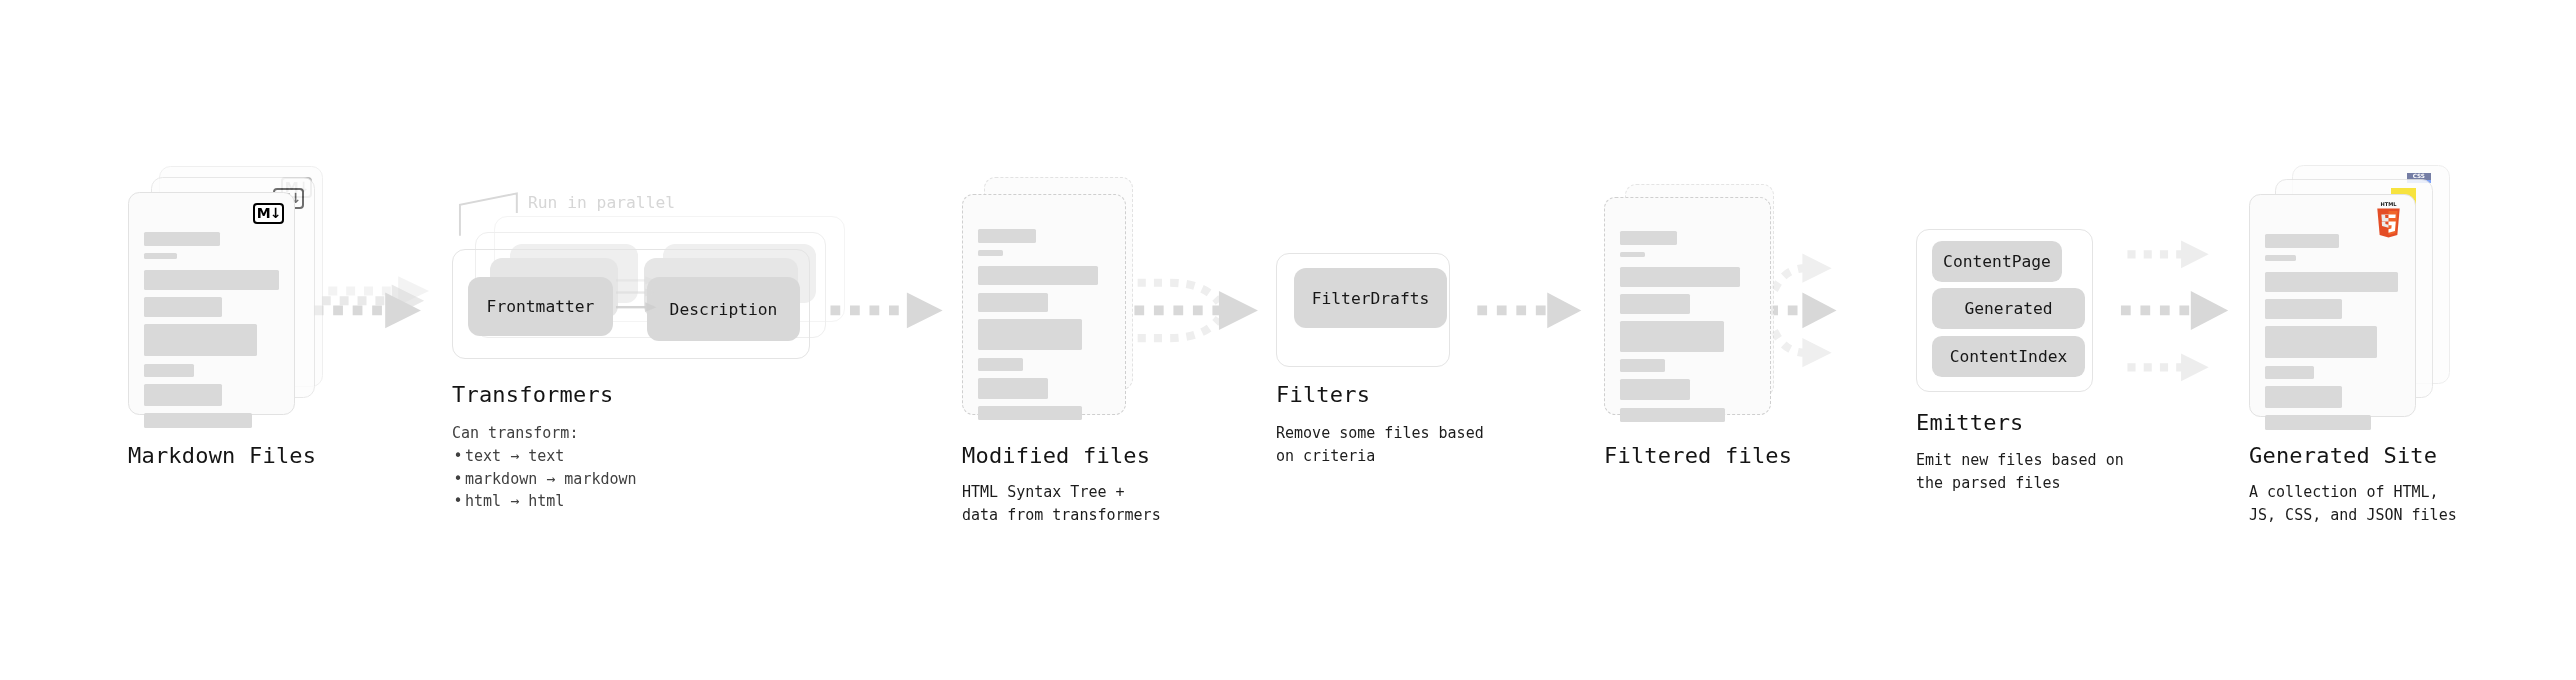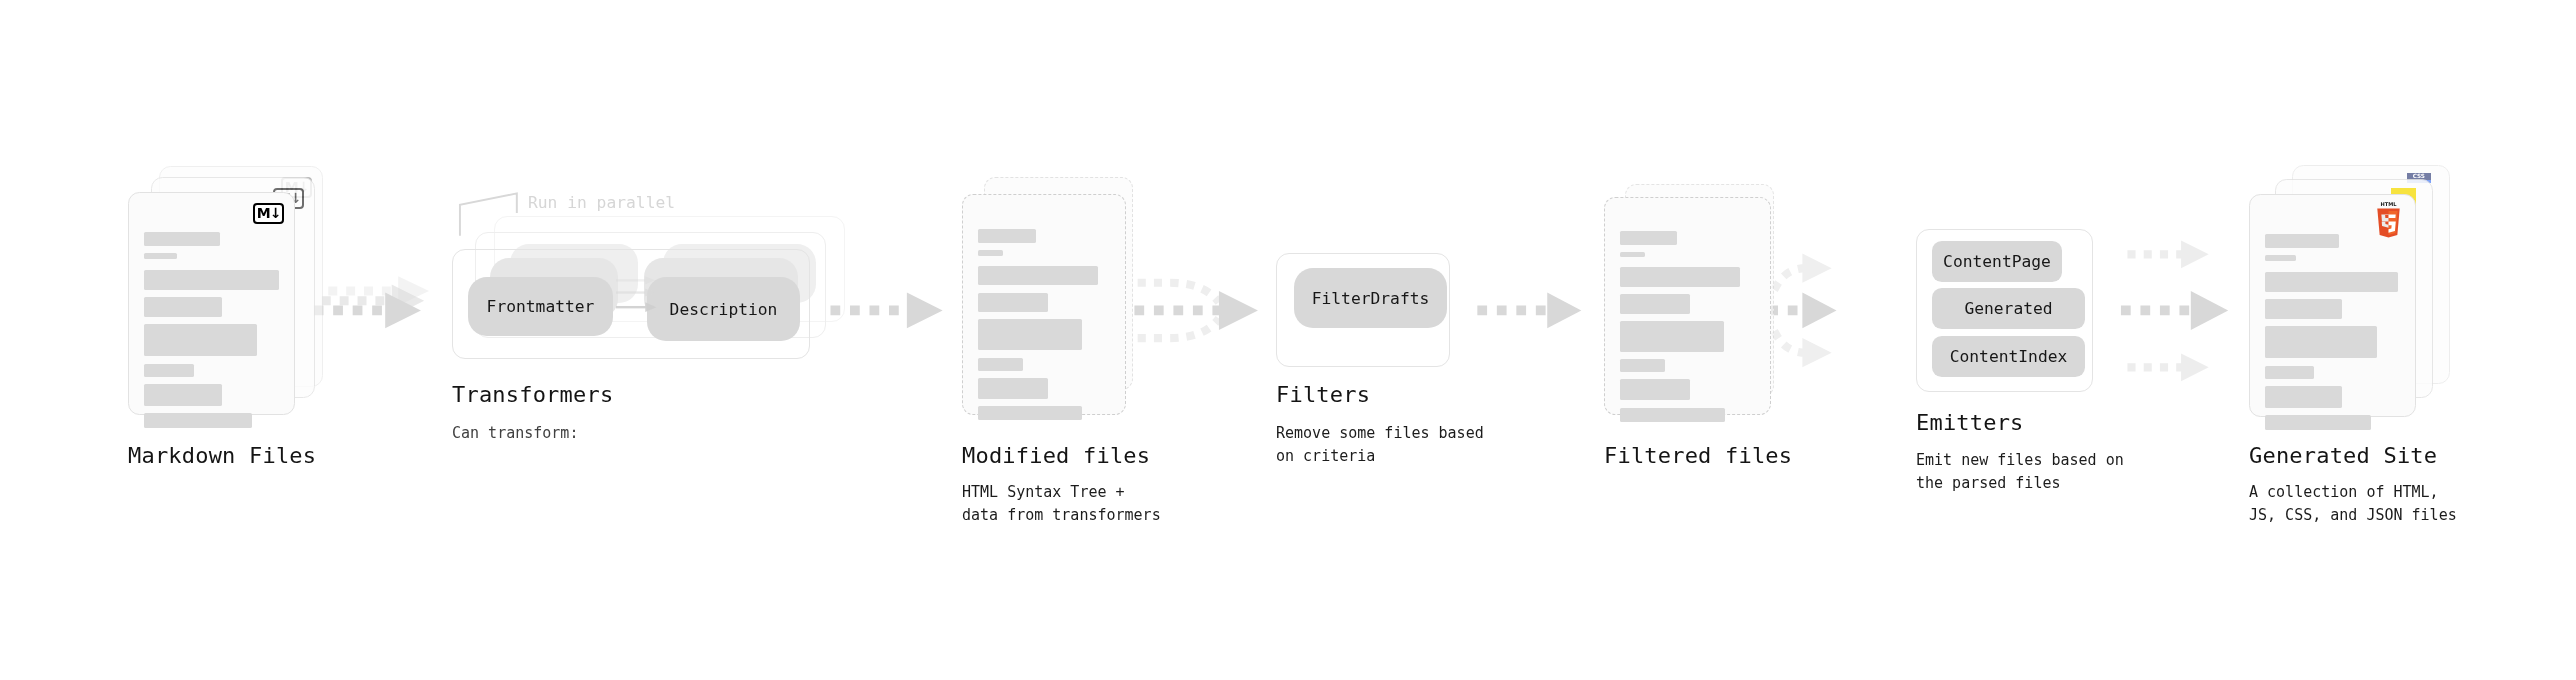--- a/index.html
+++ b/index.html
@@ -101,21 +101,21 @@
     border-radius: 13px;
     border: 1.5px solid #e4e4e4;
     background: #ffffff;
   }
   .group.faded-1 { border-color: #eeeeee; background: transparent; }
   .group.faded-2 { border-color: #f4f4f4; background: transparent; }
 
   .chip {
     position: absolute;
     background: #d8d8d8;
-    border-radius: 19px;
+    border-radius: 12px;
     display: flex; align-items: center; justify-content: center;
     font-size: 16.3px;
     color: #171717;
     white-space: nowrap;
   }
   .chip.ghost-1 { background: #e6e6e6; color: transparent; }
   .chip.ghost-2 { background: #efefef; color: transparent; }
 
   .emit-chip {
     position: absolute;
@@ -258,20 +258,25 @@
       </g>
       <g opacity="0.9">
         <line x1="758" y1="378" x2="796" y2="378" stroke="#cfcfcf" stroke-width="3"></line>
         <polygon points="794,372 808,378 794,384" fill="#cfcfcf"></polygon>
       </g>
     </svg>
 
     <div class="node-title" style="left:452px; top:382px;">Transformers</div>
     <div class="node-sub" style="left:452px; top:422px;">
       <div>Can transform:</div>
+      <ul>
+        <li>text → text</li>
+        <li>markdown → markdown</li>
+        <li>html → html</li>
+      </ul>
     </div>
   </div>
 
   <div>
     <div class="doc dashed" style="left:984px; top:177px; width:149px; height:213px; opacity:0.6;"></div>
     <div class="doc dashed" style="left:962px; top:194px; width:164px; height:221px;">
       <div class="doc-body" style="top:34px;">
         <div class="bar" style="width:44%; height:14px;"></div>
         <div class="bar" style="width:19%; height:5.7px; margin-bottom:9.8px;"></div>
         <div class="bar" style="width:91%; height:19.5px;"></div>

